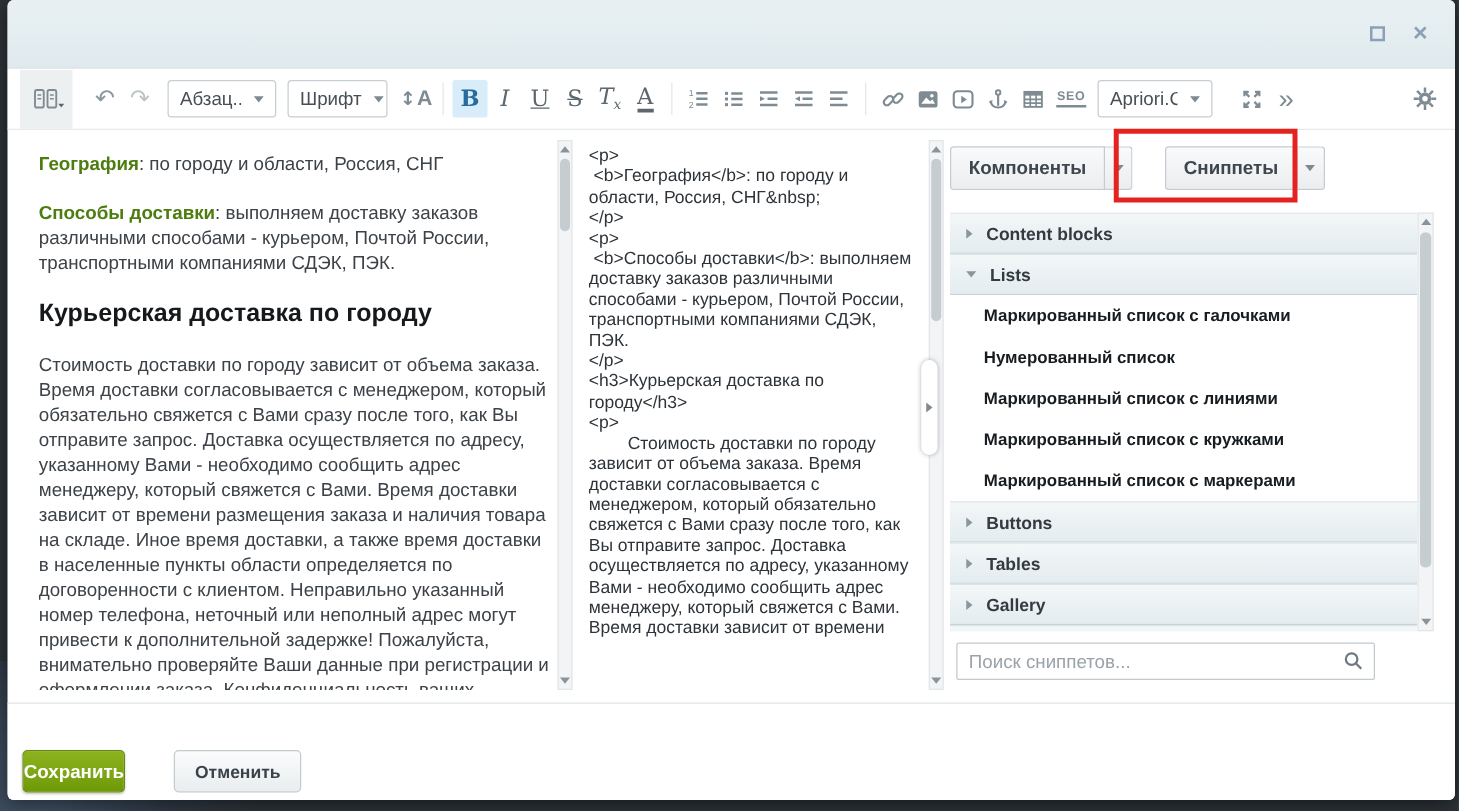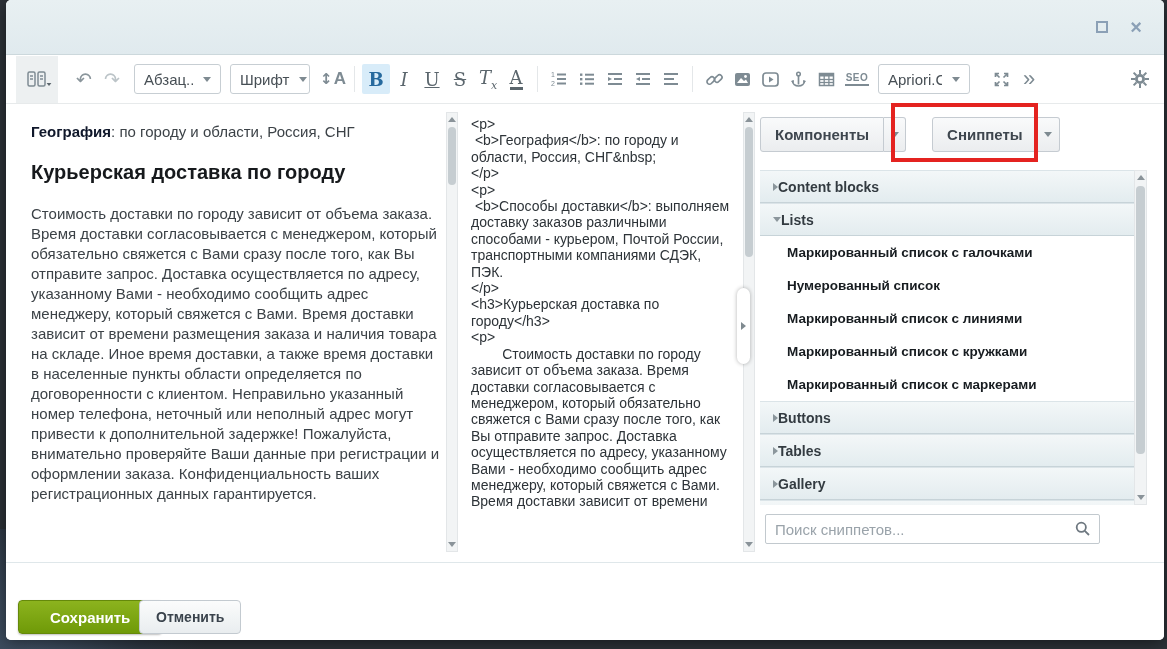--- a/index.html
+++ b/index.html
@@ -46,21 +46,21 @@
   .more-gl { font-size:22px; color:#7e8b93; }
   .gear-wrap { margin-left:auto; }
   svg.ti { display:block; }
 
   
   .pane-left-text { position:absolute; left:25px; top:122px; width:414px; height:430px;
     overflow:hidden; font-size:15px; line-height:20px; color:#3c4247; }
   .pane-left-text p { margin-bottom:19px; }
   .pane-left-text h3 { font-size:20px; line-height:22px; color:#16191c; margin:21px 0; }
   .pane-left-text .h-first { margin-top:2px; }
-  b.lead { color:#0f172a; }
+  b.lead { color:#4d7c0f; }
 
   .pane-code { position:absolute; left:465px; top:116px; width:264px; height:438px;
     overflow:hidden; font-size:14px; line-height:16.4px; color:#2d3338; white-space:pre-wrap; }
 
   
   .vscroll { position:absolute; width:12px; background:#f2f4f5; border:1px solid #e3e6e8; }
   .vs-left { left:440px; top:112px; height:440px; }
   .vs-mid  { left:737px; top:112px; height:440px; }
   .vs-right{ left:1128px; top:170px; height:335px; width:13px; }
   .vthumb { position:absolute; left:1px; right:1px; background:#c6cdd1; border-radius:4px; }
@@ -83,38 +83,38 @@
     font-size:15px; font-weight:bold; color:#3e464e; }
   .pbtn-caret { width:22px; height:35px; background:linear-gradient(#f9fafb,#ebedef);
     border:1px solid #c5cbd1; border-left:none; border-radius:0 3px 3px 0;
     display:flex; align-items:center; justify-content:center; }
   .red-box { position:absolute; left:885px; top:103px; width:147px; height:59px;
     border:4px solid #e42320; pointer-events:none; }
 
   .accordion { position:absolute; left:754px; top:170px; width:374px; height:335px; overflow:hidden; }
   .acc-header { height:33px; border-top:1px solid #dbe4e8; border-bottom:1px solid #c7d3d8;
     background:linear-gradient(#f3f7f8,#e3ecef); display:flex; align-items:center;
-    padding-left:13px; font-size:14px; font-weight:bold; color:#333b41; }
+    padding-left:13px; gap:11px; font-size:14px; font-weight:bold; color:#333b41; }
   .tri-r { width:0; height:0; border-top:4px solid transparent; border-bottom:4px solid transparent;
     border-left:5px solid #8b969c; }
   .tri-d { width:0; height:0; border-left:4px solid transparent; border-right:4px solid transparent;
     border-top:5px solid #8b969c; }
   .acc-item { height:33px; display:flex; align-items:center; padding-left:27px;
     font-size:13.5px; font-weight:bold; color:#171c20; background:#fff; }
 
   .search-wrap { position:absolute; left:759px; top:514px; width:335px; height:30px; }
   .search-input { width:100%; height:100%; border:1px solid #c2c9ce; border-radius:2px;
     padding:0 32px 0 9px; font-size:15px; color:#3c4247; font-family:"Liberation Sans",sans-serif; }
   .search-input::placeholder { color:#9aa3aa; }
   .search-ico { position:absolute; right:8px; top:6px; }
 
   
   .footer { position:absolute; left:0; right:0; top:562px; height:78px; background:#fff;
     border-top:1px solid #dfe7ea; }
-  .btn-save { position:absolute; left:12px; top:37px; height:34px; padding:0 31px;
+  .btn-save { position:absolute; left:12px; top:37px; height:34px; padding:0 0;
     background:linear-gradient(#8cb31e,#6f9a08); border:1px solid #65890a; border-radius:4px;
     color:#fff; font-size:15px; font-weight:bold; font-family:"Liberation Sans",sans-serif;
     box-shadow:0 1px 2px rgba(0,0,0,.25); }
   .btn-cancel { position:absolute; left:133px; top:37px; height:34px; padding:0 16px;
     background:linear-gradient(#fbfcfc,#e9edef); border:1px solid #c3cad0; border-radius:4px;
     color:#3a434c; font-size:14px; font-weight:bold; font-family:"Liberation Sans",sans-serif; }
 </style>
 </head>
 <body>
 
@@ -309,20 +309,21 @@
           <rect x="15" y="9" width="4" height="2" transform="rotate(45 10 10)"></rect>
         </g>
         <circle cx="10" cy="10" r="5" fill="#7e8b93"></circle>
         <circle cx="10" cy="10" r="2.2" fill="#fff"></circle>
       </svg>
     </div>
   </div>
 
   <div class="pane-left-text">
     <p><b class="lead">География</b><span>: по городу и области, Россия, СНГ</span></p>
+    <p><b class="lead">Способы доставки</b><span>: выполняем доставку заказов различными способами - курьером, Почтой России, транспортными компаниями СДЭК, ПЭК.</span></p>
     <h3 class="h-first">Курьерская доставка по городу</h3>
     <p>Стоимость доставки по городу зависит от объема заказа. Время доставки согласовывается с менеджером, который обязательно свяжется с Вами сразу после того, как Вы отправите запрос. Доставка осуществляется по адресу, указанному Вами - необходимо сообщить адрес менеджеру, который свяжется с Вами. Время доставки зависит от времени размещения заказа и наличия товара на складе. Иное время доставки, а также время доставки в населенные пункты области определяется по договоренности с клиентом. Неправильно указанный номер телефона, неточный или неполный адрес могут привести к дополнительной задержке! Пожалуйста, внимательно проверяйте Ваши данные при регистрации и оформлении заказа. Конфиденциальность ваших регистрационных данных гарантируется.</p>
 
   </div>
 
   <div class="vscroll vs-left">
     <div class="sarrow up"></div>
     <div class="vthumb" style="top:14px; height:58px;"></div>
     <div class="sarrow down"></div>
   </div>

